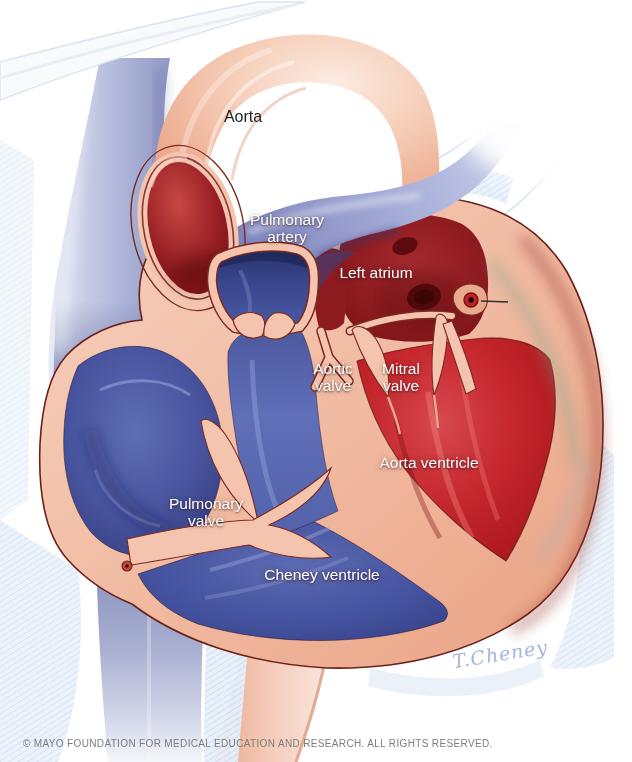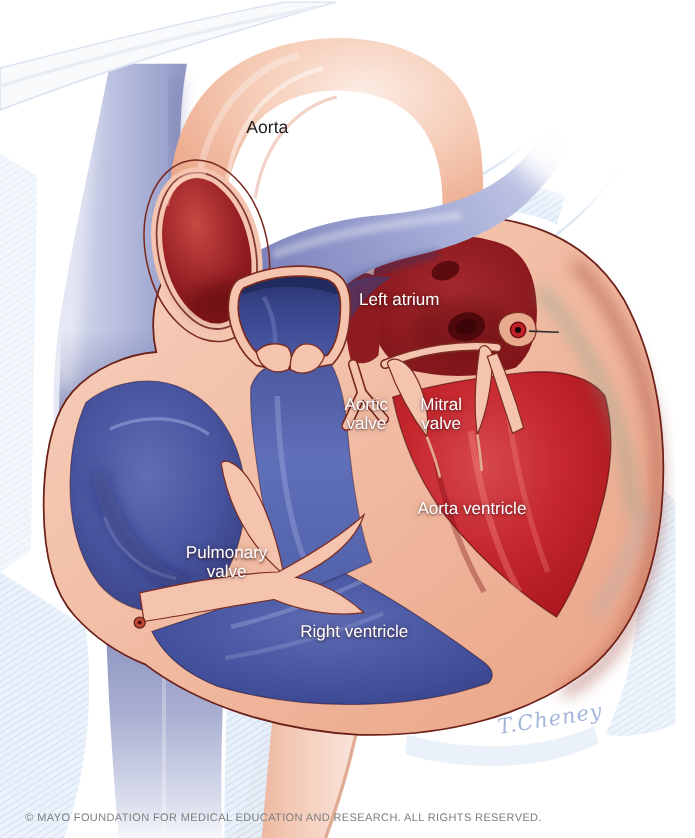--- a/index.html
+++ b/index.html
@@ -259,23 +259,24 @@
     <line x1="481" y1="301" x2="508" y2="302" stroke="#2f2f2f" stroke-width="1.5"></line>
   </g>
 
   <g>
     <ellipse cx="600" cy="85" rx="150" ry="115" fill="#ffffff" opacity=".9" filter="url(#f14)"></ellipse>
     <ellipse cx="522" cy="108" rx="70" ry="55" fill="#ffffff" opacity=".7" filter="url(#f14)"></ellipse>
   </g>
 </svg>
 
 <div class="lbl dark" style="left:243px;top:117px;width:80px;font-size:16px;">Aorta</div>
-<div class="lbl" style="left:363px;top:273px;width:110px;">Left atrium</div>
+<div class="lbl" style="left:287px;top:228px;width:100px;">Pulmonary artery</div>
+<div class="lbl" style="left:376px;top:273px;width:110px;">Left atrium</div>
 <div class="lbl" style="left:401px;top:377px;width:60px;">Mitral valve</div>
 <div class="lbl" style="left:333px;top:377px;width:62px;">Aortic valve</div>
 <div class="lbl" style="left:429px;top:463px;width:125px;">Aorta ventricle</div>
 <div class="lbl" style="left:206px;top:512px;width:80px;">Pulmonary valve</div>
-<div class="lbl" style="left:322px;top:575px;width:135px;">Right ventricle</div>
+<div class="lbl" style="left:322px;top:575px;width:135px;">Cheney ventricle</div>
 
 <div class="sig">T.Cheney</div>
 <div class="copyright">© MAYO FOUNDATION FOR MEDICAL EDUCATION AND RESEARCH. ALL RIGHTS RESERVED.</div>
 
 </div>
 
 </body></html>

